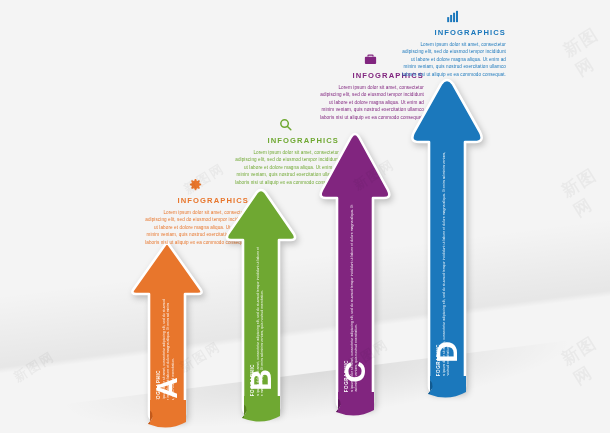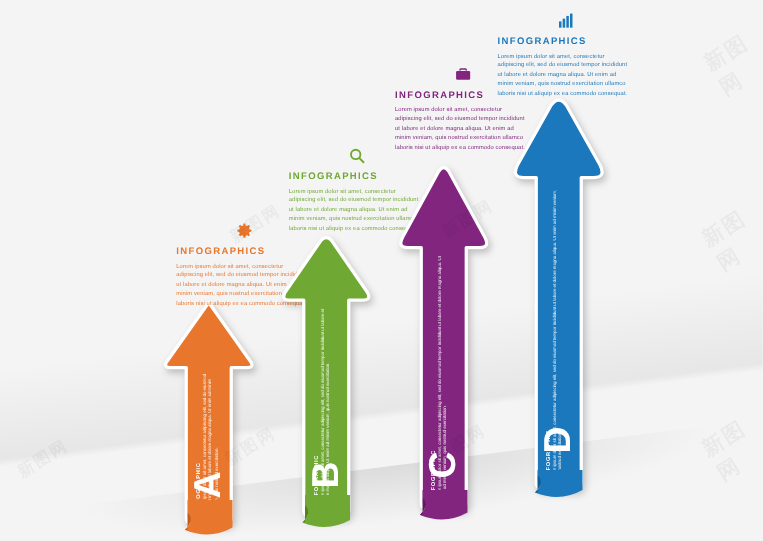--- a/index.html
+++ b/index.html
@@ -53,21 +53,21 @@
     line-height:1.28;
   }
   .bigletter{
     position:absolute;color:#fff;font-weight:bold;
     transform-origin:center center;
     transform:rotate(-90deg);
     text-align:center;
   }
 
   
-  .card{position:absolute;width:108px;text-align:left;}
+  .card{position:absolute;width:108px;text-align:right;}
   .card .ttl{
     font-size:7.6px;font-weight:bold;letter-spacing:1.1px;margin:4px 0 4px 0;
   }
   .card .body{
     font-size:4.6px;line-height:1.62;letter-spacing:.1px;
   }
   .icon{height:22px;display:flex;align-items:flex-end;justify-content:center;}
 
   
   .wm{

